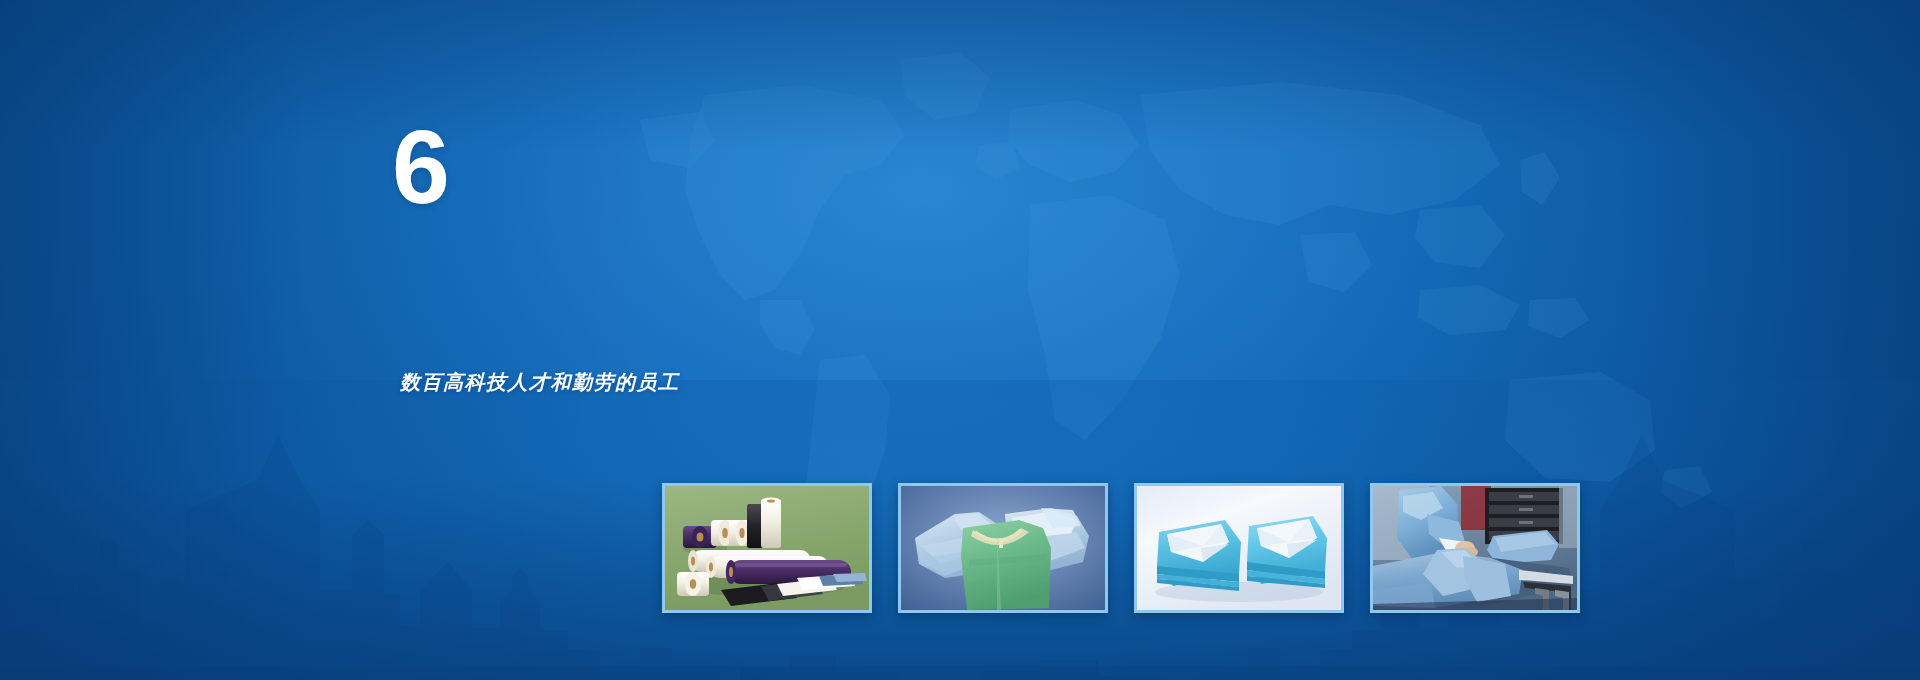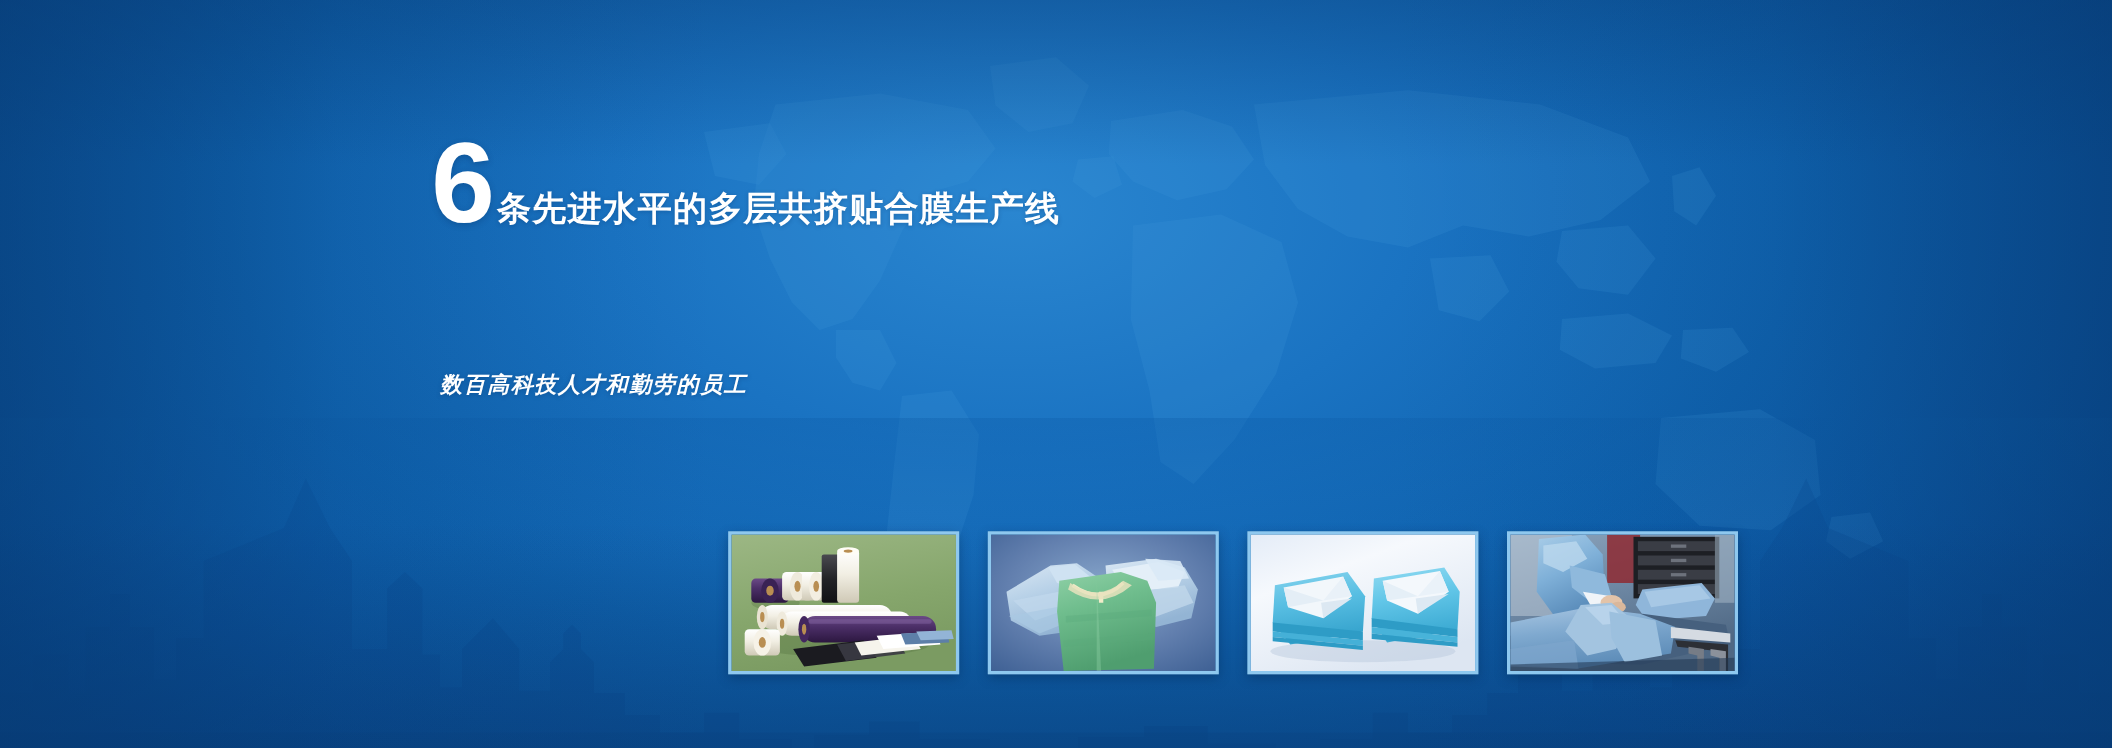--- a/index.html
+++ b/index.html
@@ -109,21 +109,21 @@
     font-weight: 700;
     color: #ffffff;
     letter-spacing: 1px;
     margin-left: 10px;
     position: relative;
     top: -3px;
     text-shadow: 0 1px 4px rgba(4,44,92,0.30);
   }
 
   .subcopy {
-    margin-top: 16px;
+    margin-top: 48px;
     padding-left: 8px;
   }
   .sub-line {
     font-size: 20px;
     font-weight: 700;
     font-style: italic;
     color: #ffffff;
     letter-spacing: 1.5px;
     line-height: 37px;
     text-shadow: 0 1px 4px rgba(4,44,92,0.35);
@@ -218,21 +218,20 @@
       <rect x="0" y="286" width="1920" height="14"></rect>
     </g>
   </svg>
   <div class="bg-skyline-fade"></div>
   <div class="bg-vignette"></div>
 
   <div class="copy">
 
     <div class="line-1">
       <span class="big-number">6</span>
-      <span class="line-1-text">条先进水平的多层共挤贴合膜生产线</span>
     </div>
 
     <div class="line-2">
     </div>
 
     <div class="subcopy">
       <div class="sub-line">数百高科技人才和勤劳的员工</div>
     </div>
   </div>
 

